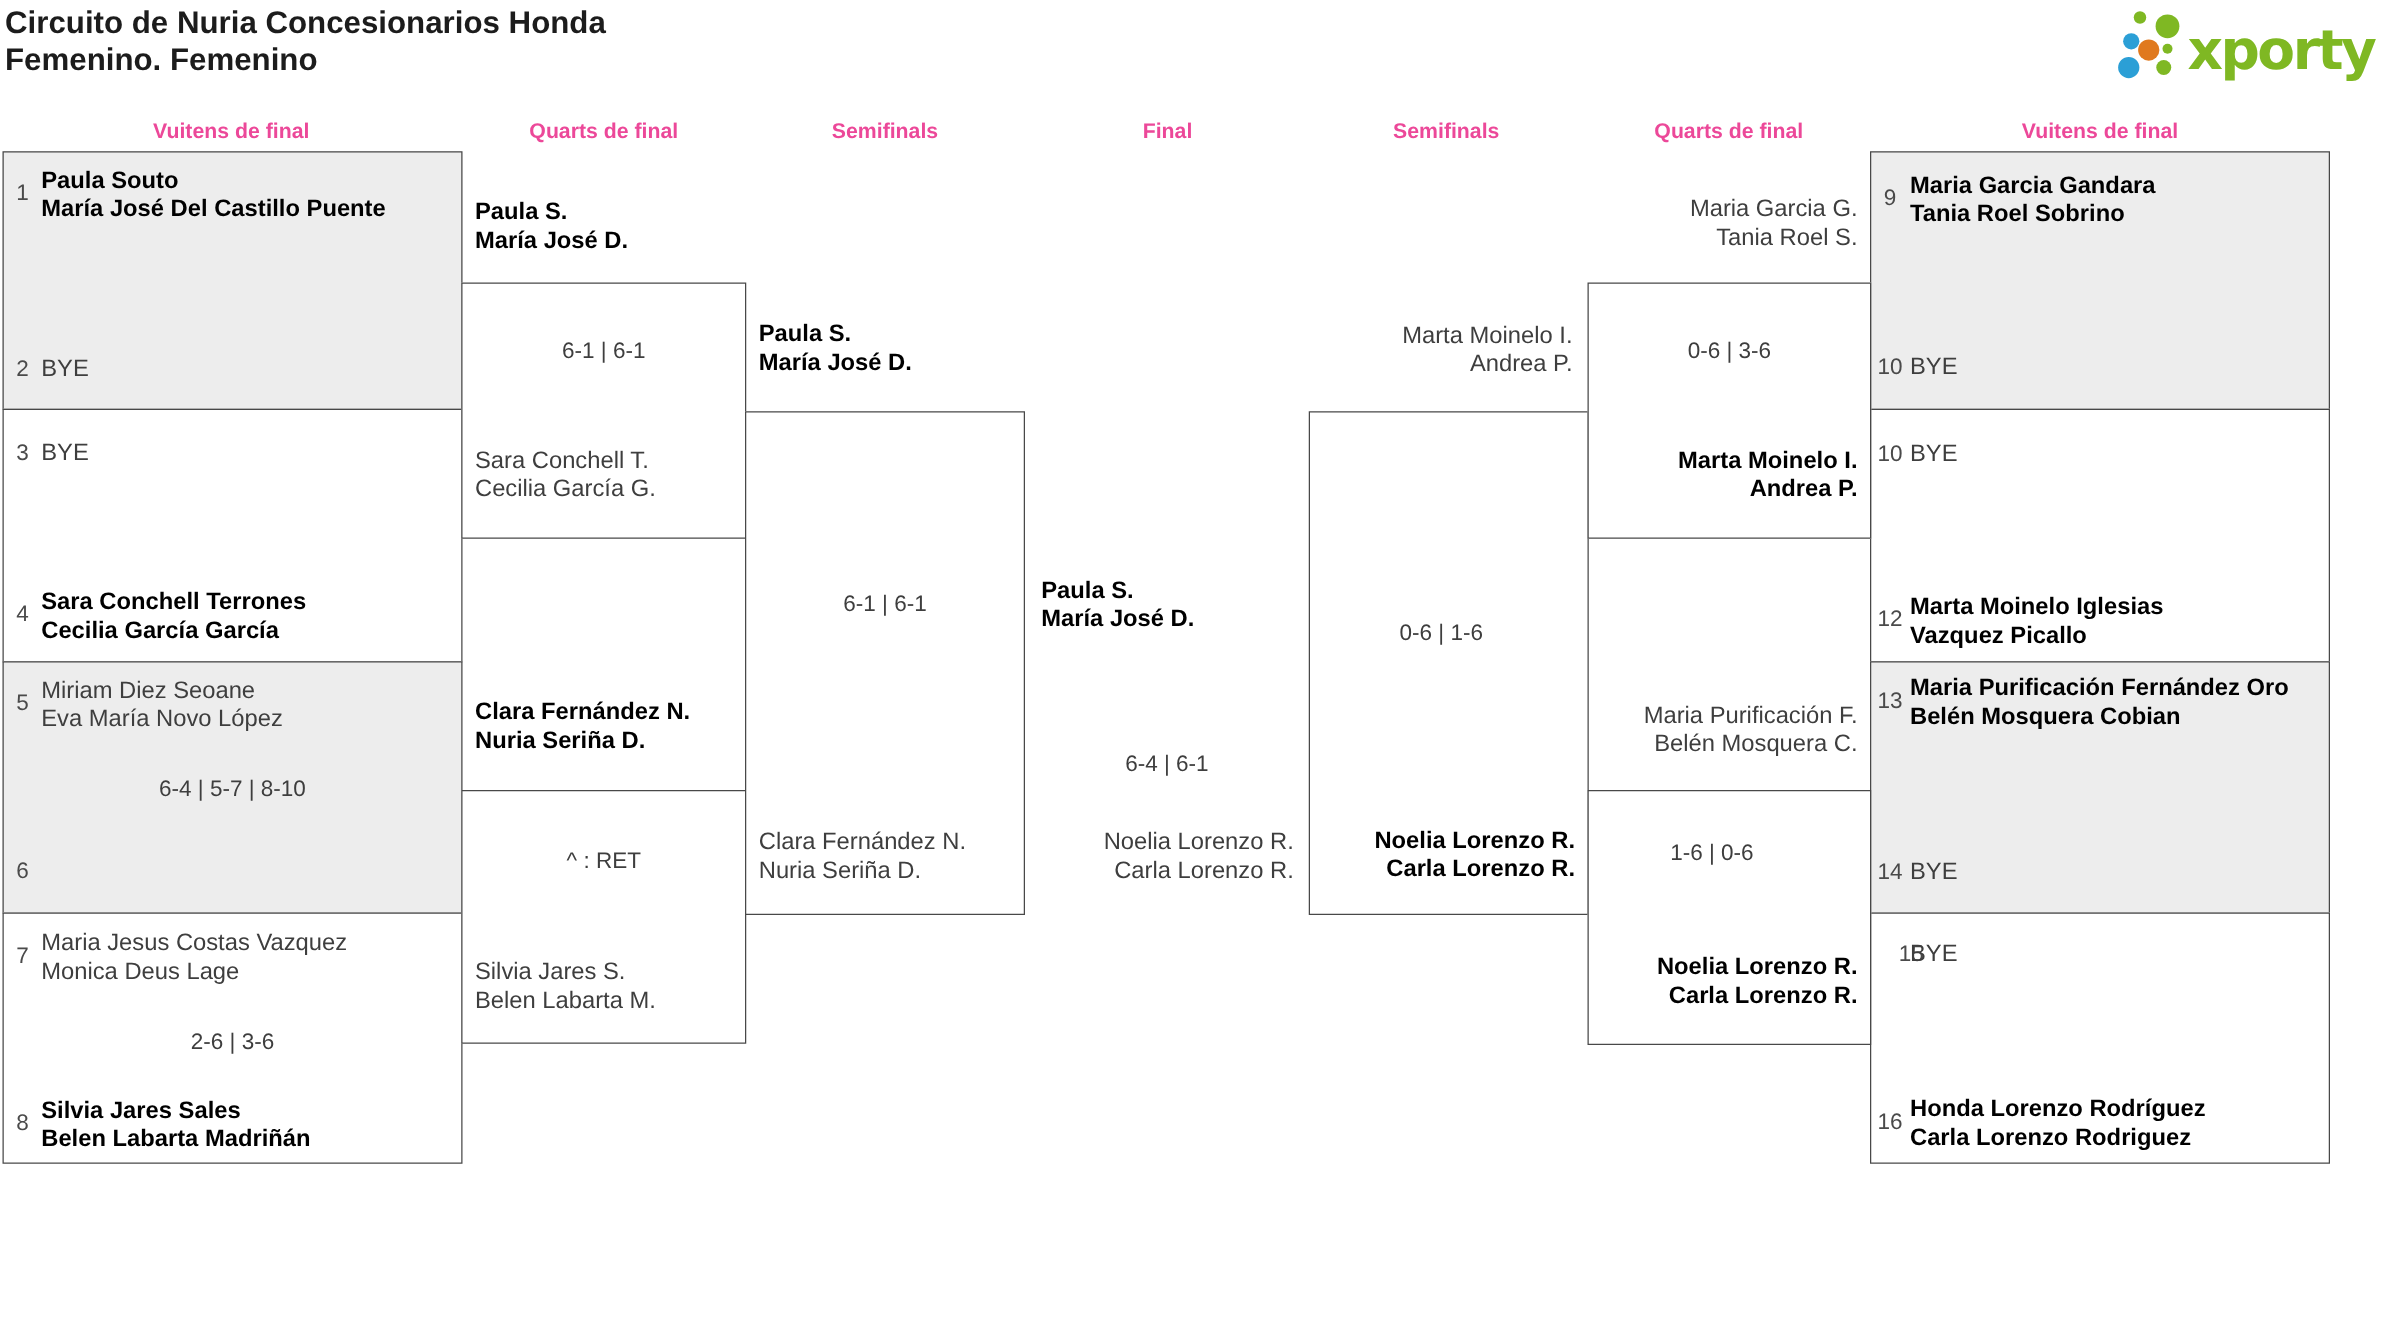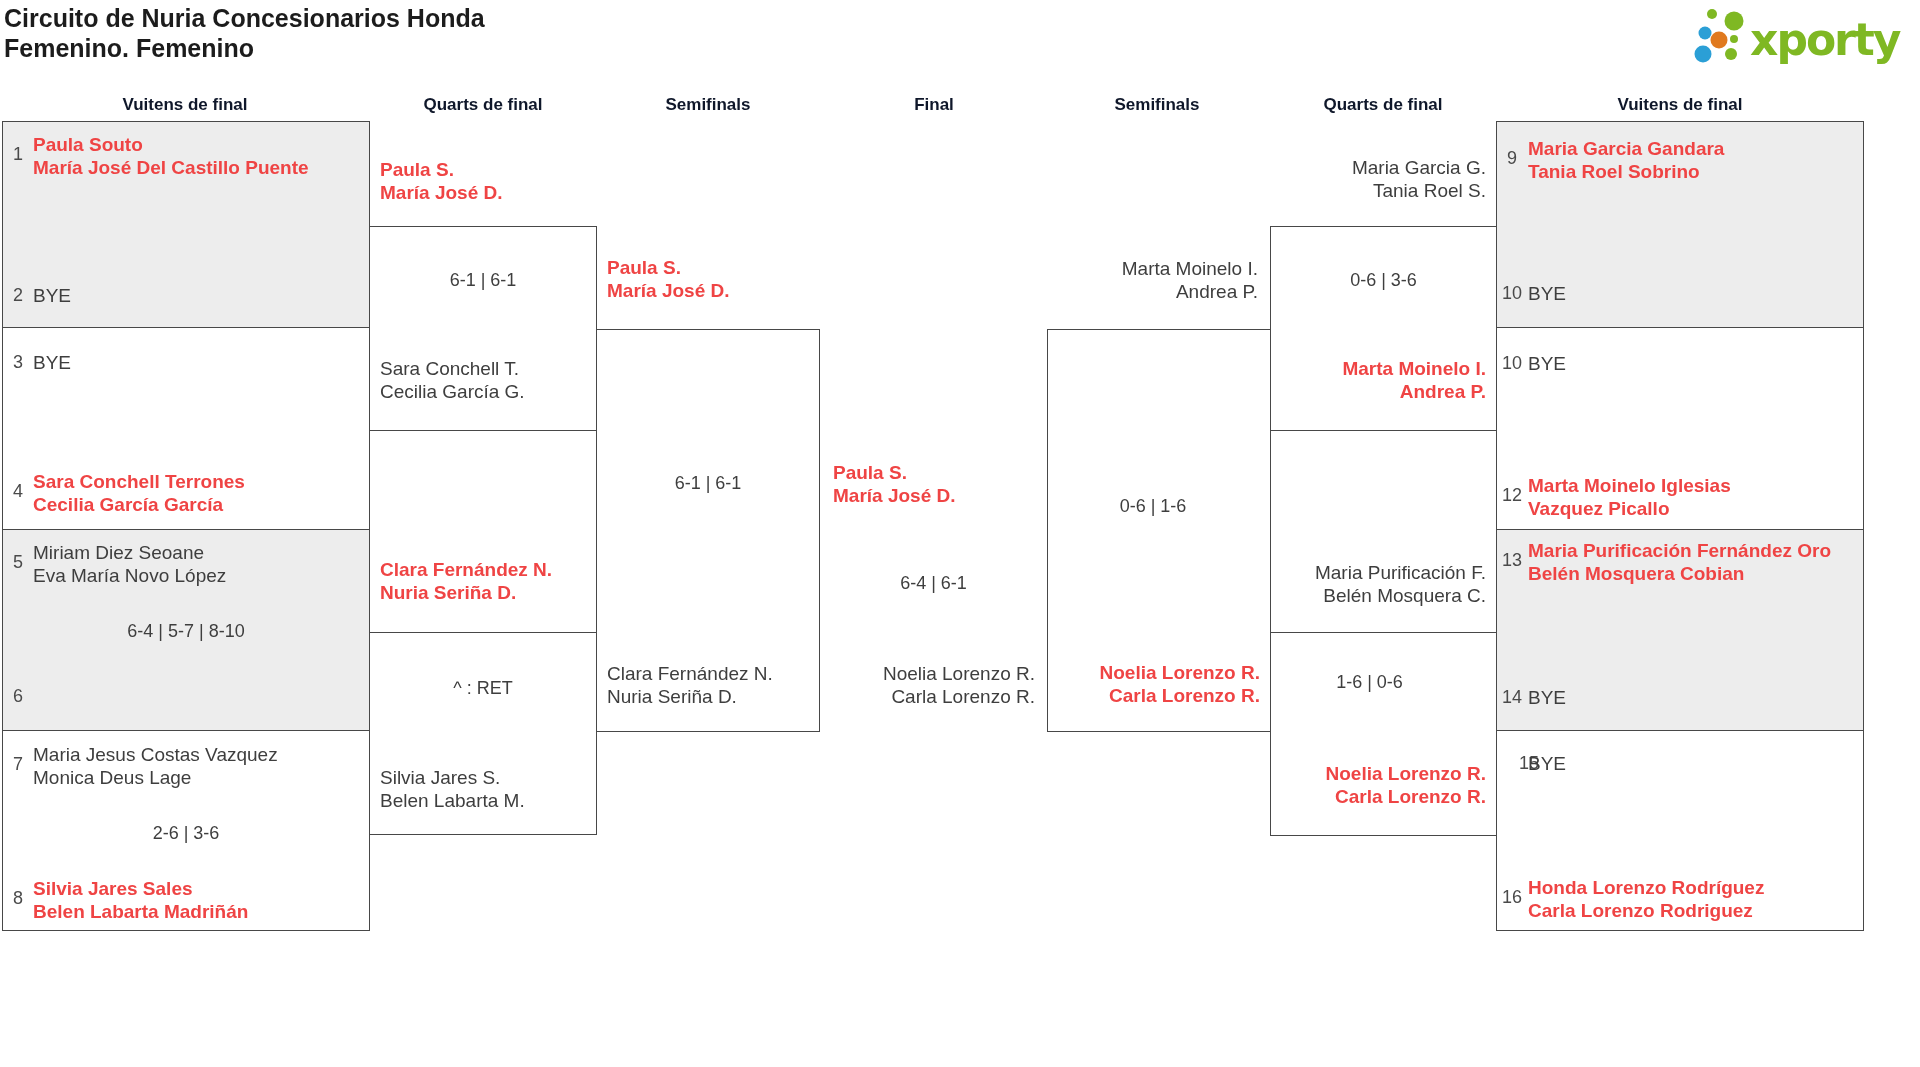--- a/index.html
+++ b/index.html
@@ -1,25 +1,25 @@
 <!DOCTYPE html>
 <html><head>
 <meta charset="utf-8">
 <style>
   html,body{margin:0;padding:0;background:#ffffff;}
   #screen{position:relative;width:1920px;height:1067px;background:#ffffff;
           font-family:"Liberation Sans",sans-serif;overflow:hidden;}
   .title{position:absolute;left:4px;top:3px;font-size:25px;font-weight:700;
          color:#1c1c1c;line-height:30px;white-space:nowrap;}
   .round-header{position:absolute;top:95px;width:220px;text-align:center;
-         font-size:17px;font-weight:700;color:#0f172a;}
+         font-size:17px;font-weight:700;color:#ec4899;}
   .box{position:absolute;box-sizing:border-box;border:1px solid #484848;background:#ffffff;}
   .box.gray{background:#ededed;}
   .names{position:absolute;font-size:19px;line-height:23px;color:#3e3e3e;white-space:nowrap;}
-  .names.bold{font-weight:700;color:#ef4444;}
+  .names.bold{font-weight:700;color:#000000;}
   .names.right{text-align:right;}
   .seed{position:absolute;width:20px;text-align:center;font-size:18px;
         line-height:23px;color:#4a4a4a;}
   .score{position:absolute;font-size:18px;line-height:22px;color:#3e3e3e;text-align:center;}
   .logo{position:absolute;left:1688px;top:2px;}
 </style>
 </head>
 <body>
 
 <div id="screen">
@@ -182,21 +182,21 @@
   <div class="score" style="left:596px;top:472px;width:224px">6-1 | 6-1</div>
   <div class="names" style="left:607px;top:662px">
     <div>Clara Fernández N.</div>
     <div>Nuria Seriña D.</div>
   </div>
 
   <div class="names bold" style="left:833px;top:461px">
     <div>Paula S.</div>
     <div>María José D.</div>
   </div>
-  <div class="score" style="left:833px;top:572px;width:201px">6-4 | 6-1</div>
+  <div class="score" style="left:833px;top:600px;width:201px">6-4 | 6-1</div>
   <div class="names right" style="left:833px;top:662px;width:202px">
     <div>Noelia Lorenzo R.</div>
     <div>Carla Lorenzo R.</div>
   </div>
 
   <div class="names right" style="left:1058px;top:257px;width:200px">
     <div>Marta Moinelo I.</div>
     <div>Andrea P.</div>
   </div>
   <div class="score" style="left:1047px;top:495px;width:212px">0-6 | 1-6</div>

